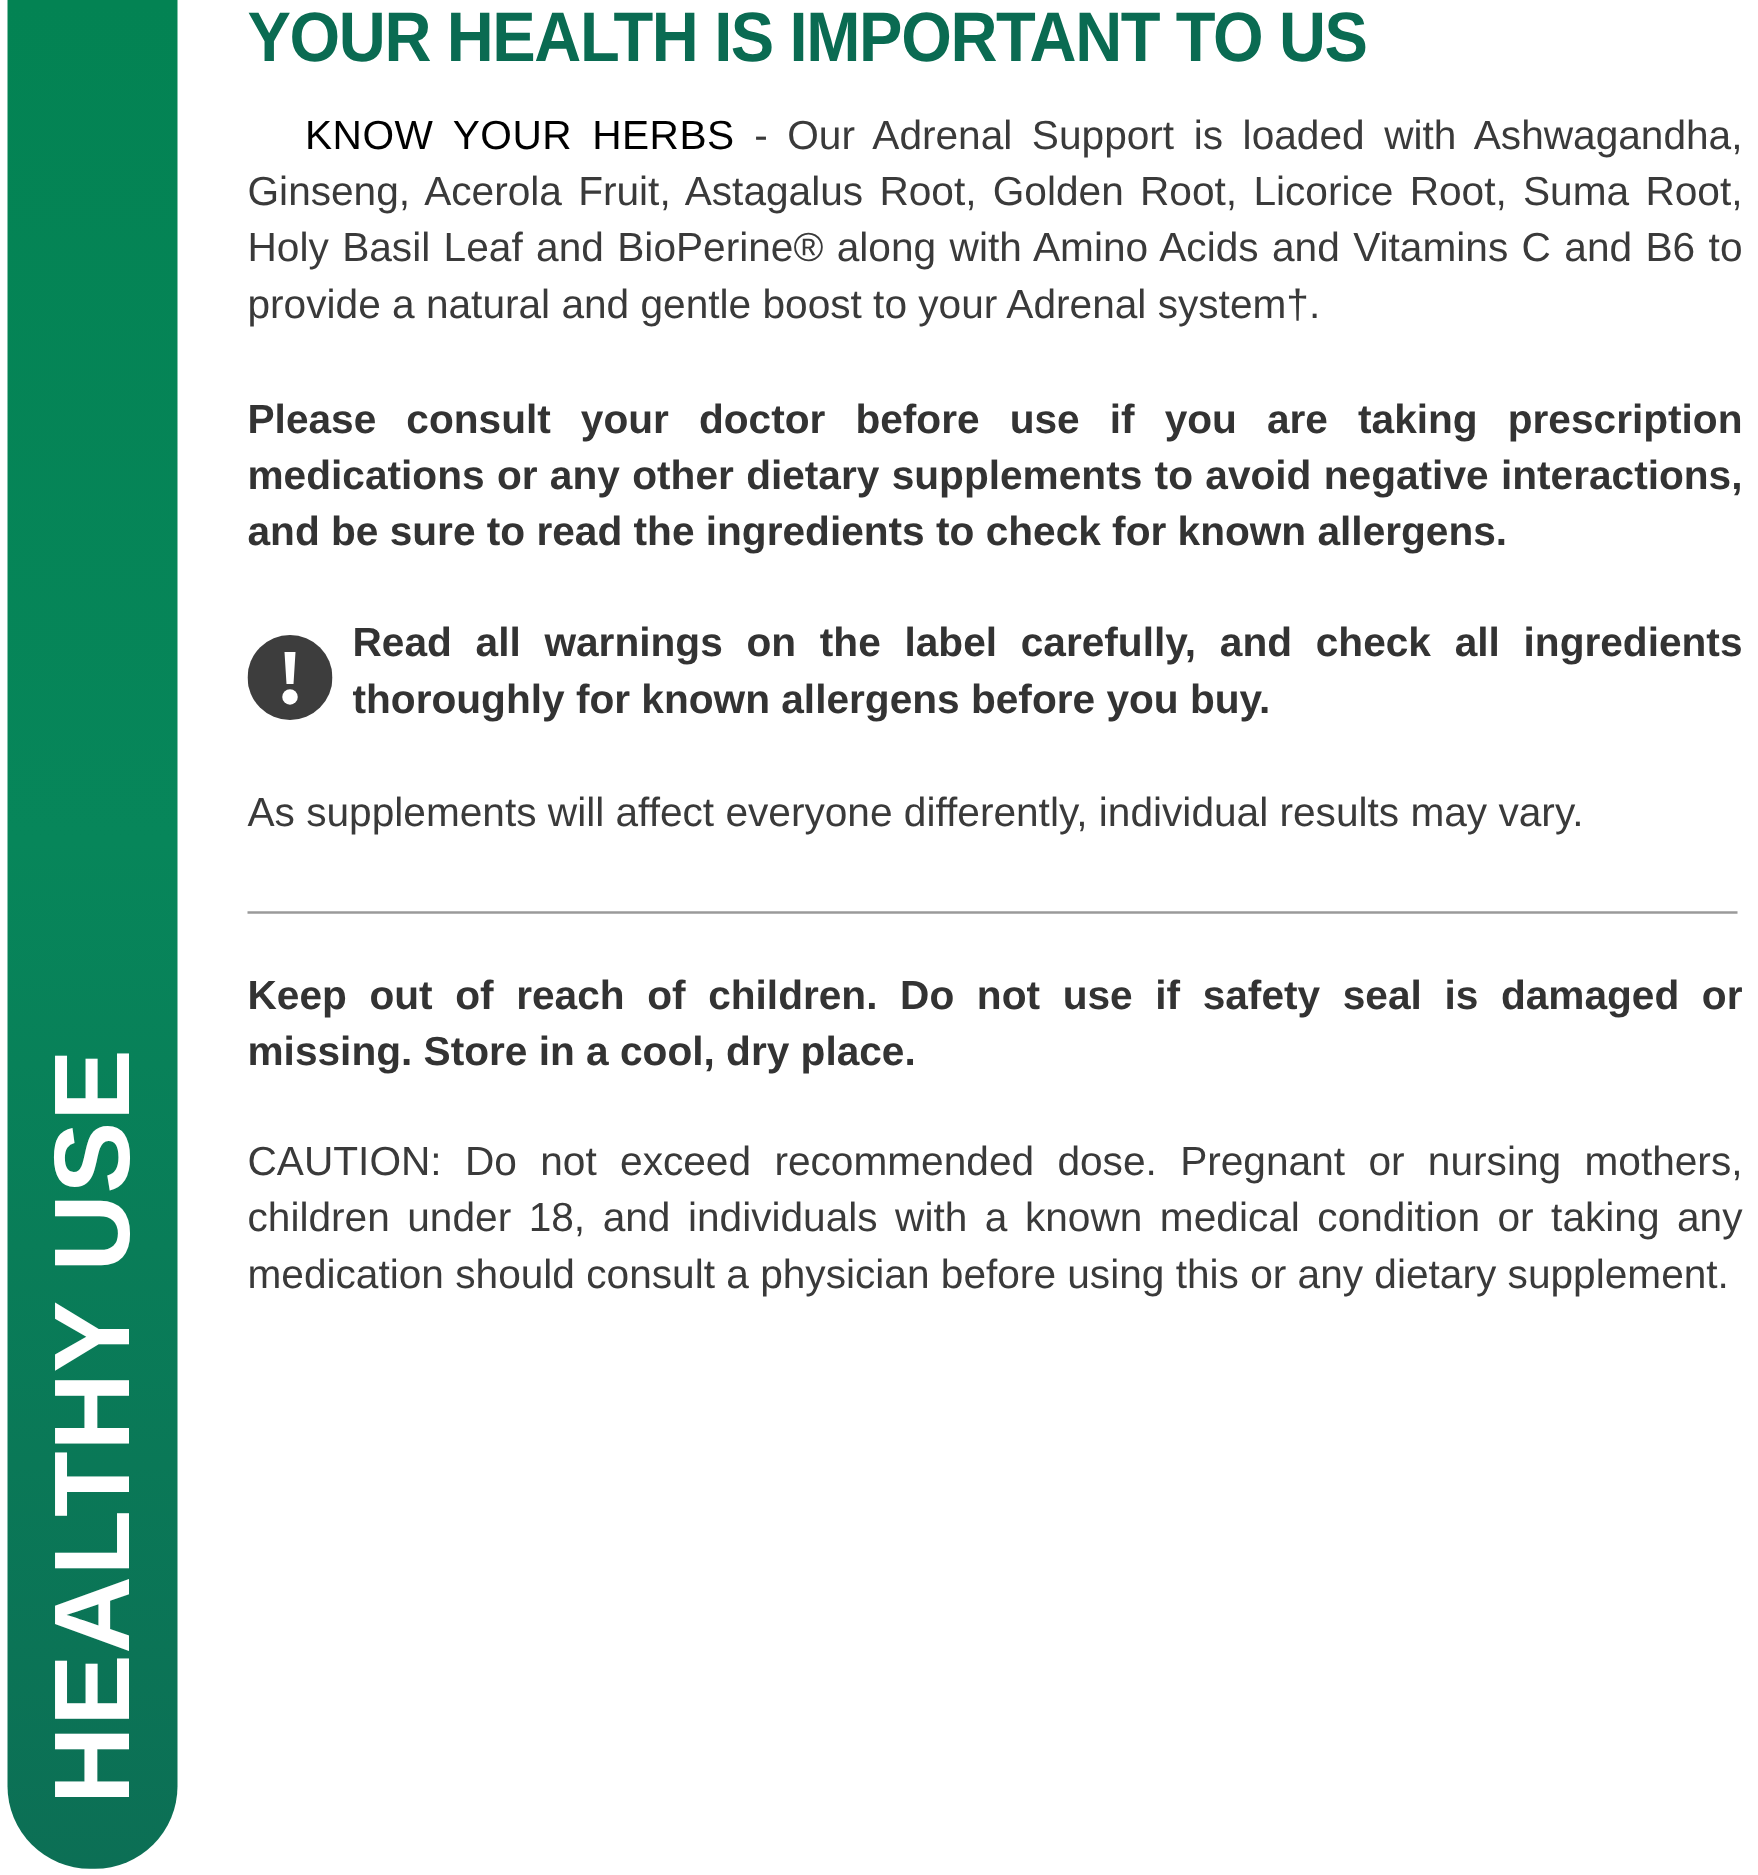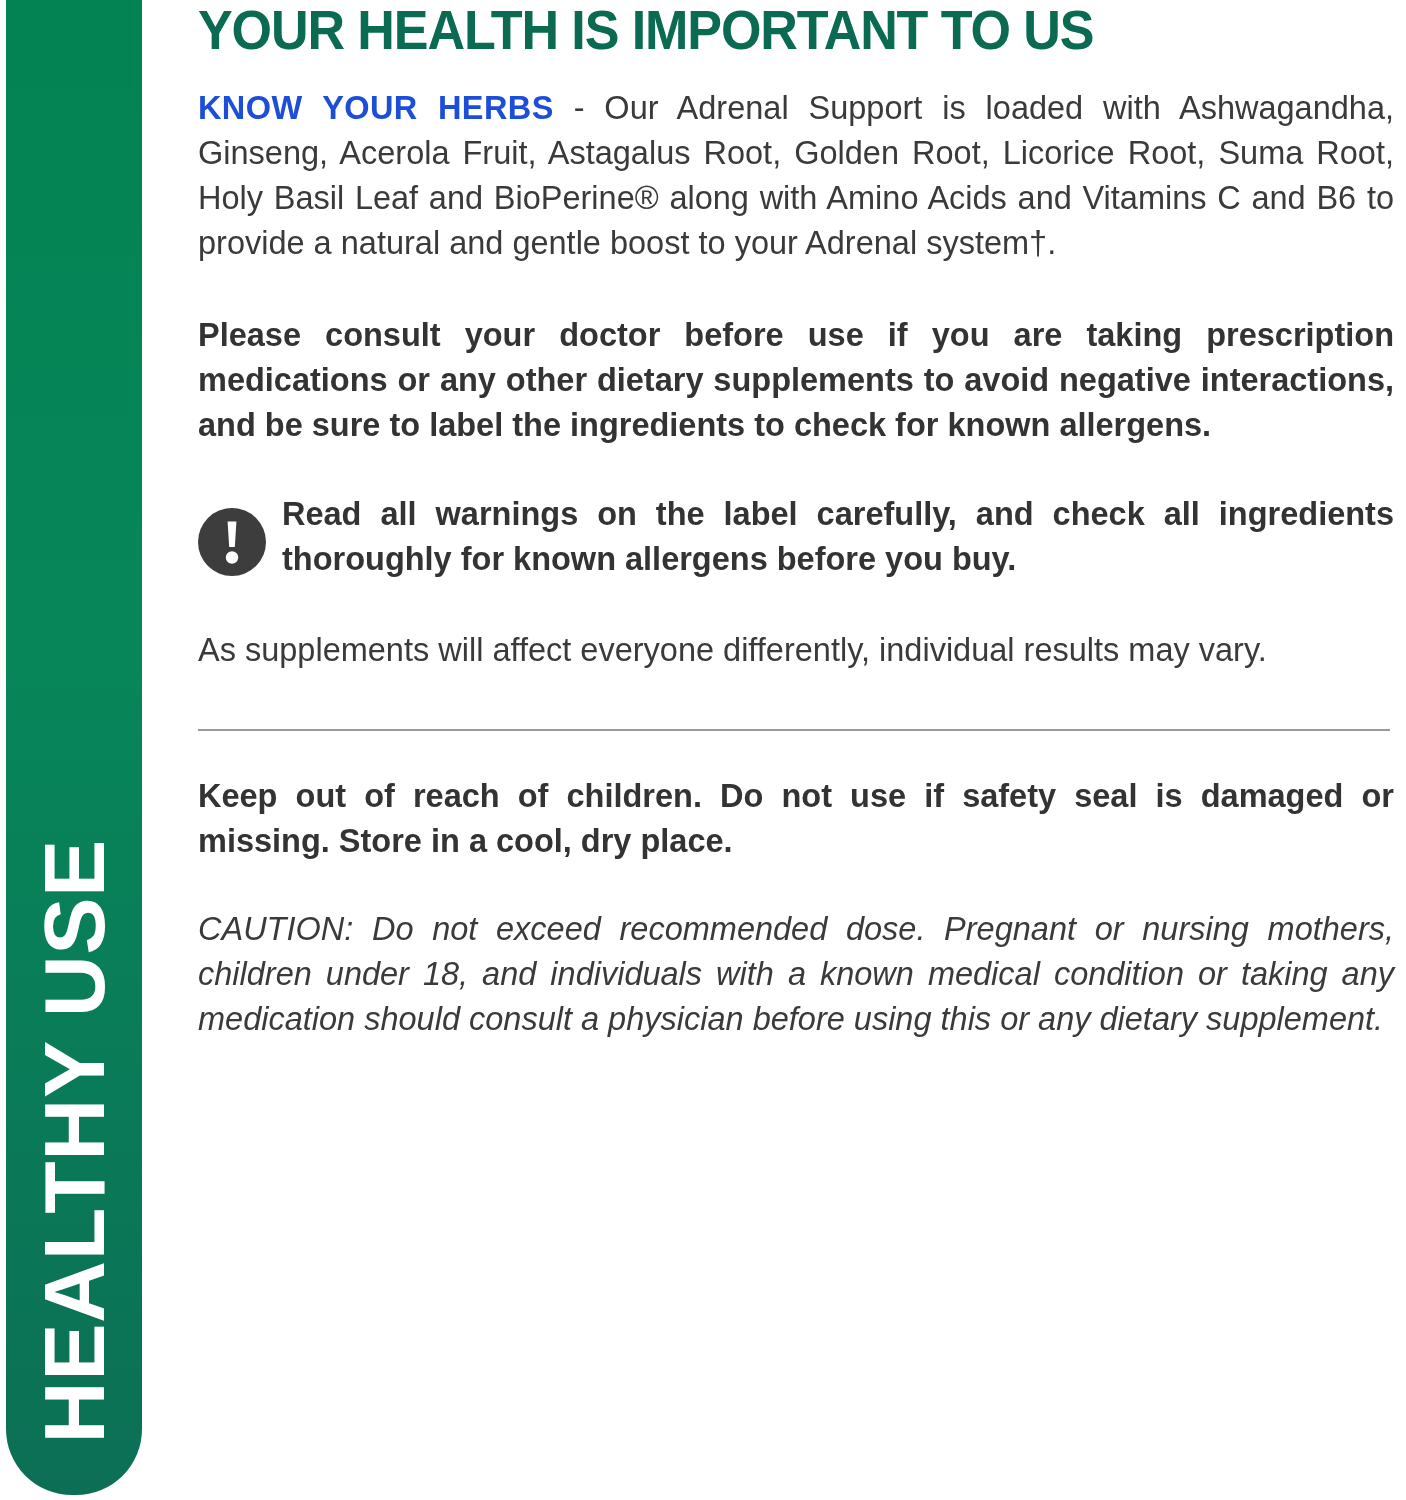--- a/index.html
+++ b/index.html
@@ -73,23 +73,24 @@
     text-align: justify;
     margin: 0;
     font-weight: 400;
     font-family: "Liberation Sans", sans-serif;
   }
   .body-text.bold {
     font-weight: 700;
     color: #333333;
   }
   .lead-label {
-    font-weight: 700;
-    color: #1d4ed8;
+    font-weight: 400;
+    color: #000000;
     letter-spacing: 0.4px;
+    margin-left: 46px;
   }
 
   .p-intro  { margin-top: 28px; }
   .p-consult { margin-top: 47px; }
 
   
   .warning-row {
     margin-top: 44px;
     display: flex;
     align-items: center;
@@ -117,36 +118,36 @@
 
   .divider {
     margin-top: 56px;
     width: 1192px;
     height: 2px;
     background: #9a9a9a;
   }
 
   .p-discontinue { margin-top: 52px; }
   .p-keepout     { margin-top: 43px; }
-  .p-caution     { margin-top: 43px; font-style: italic; }
+  .p-caution     { margin-top: 43px; }
 </style>
 </head>
 <body>
 
 <div class="side-bar">
   <div class="side-bar-label">HEALTHY USE</div>
 </div>
 
 <div class="content">
 
   <h1 class="page-title">YOUR HEALTH IS IMPORTANT TO US</h1>
 
   <p class="body-text p-intro"><span class="lead-label">KNOW YOUR HERBS</span><span> - Our Adrenal Support is loaded with Ashwagandha, Ginseng, Acerola Fruit, Astagalus Root, Golden Root, Licorice Root, Suma Root, Holy Basil Leaf and BioPerine® along with Amino Acids and Vitamins C and B6 to provide a natural and gentle boost to your Adrenal system†.</span></p>
 
-  <p class="body-text bold p-consult">Please consult your doctor before use if you are taking prescription medications or any other dietary supplements to avoid negative interactions, and be sure to label the ingredients to check for known allergens.</p>
+  <p class="body-text bold p-consult">Please consult your doctor before use if you are taking prescription medications or any other dietary supplements to avoid negative interactions, and be sure to read the ingredients to check for known allergens.</p>
 
   <div class="warning-row">
     <span class="warning-icon">
       <svg viewBox="0 0 68 68" xmlns="http://www.w3.org/2000/svg" aria-hidden="true">
         <circle cx="34" cy="34" r="34" fill="#3d3d3d"></circle>
         <path d="M29.6 13.5 h8.8 l-1.6 25.6 h-5.6 z" fill="#ffffff"></path>
         <circle cx="34" cy="49.5" r="6.2" fill="#ffffff"></circle>
       </svg>
     </span>
     <span class="warning-text">Read all warnings on the label carefully, and check all ingredients thoroughly for known allergens before you buy.</span>

